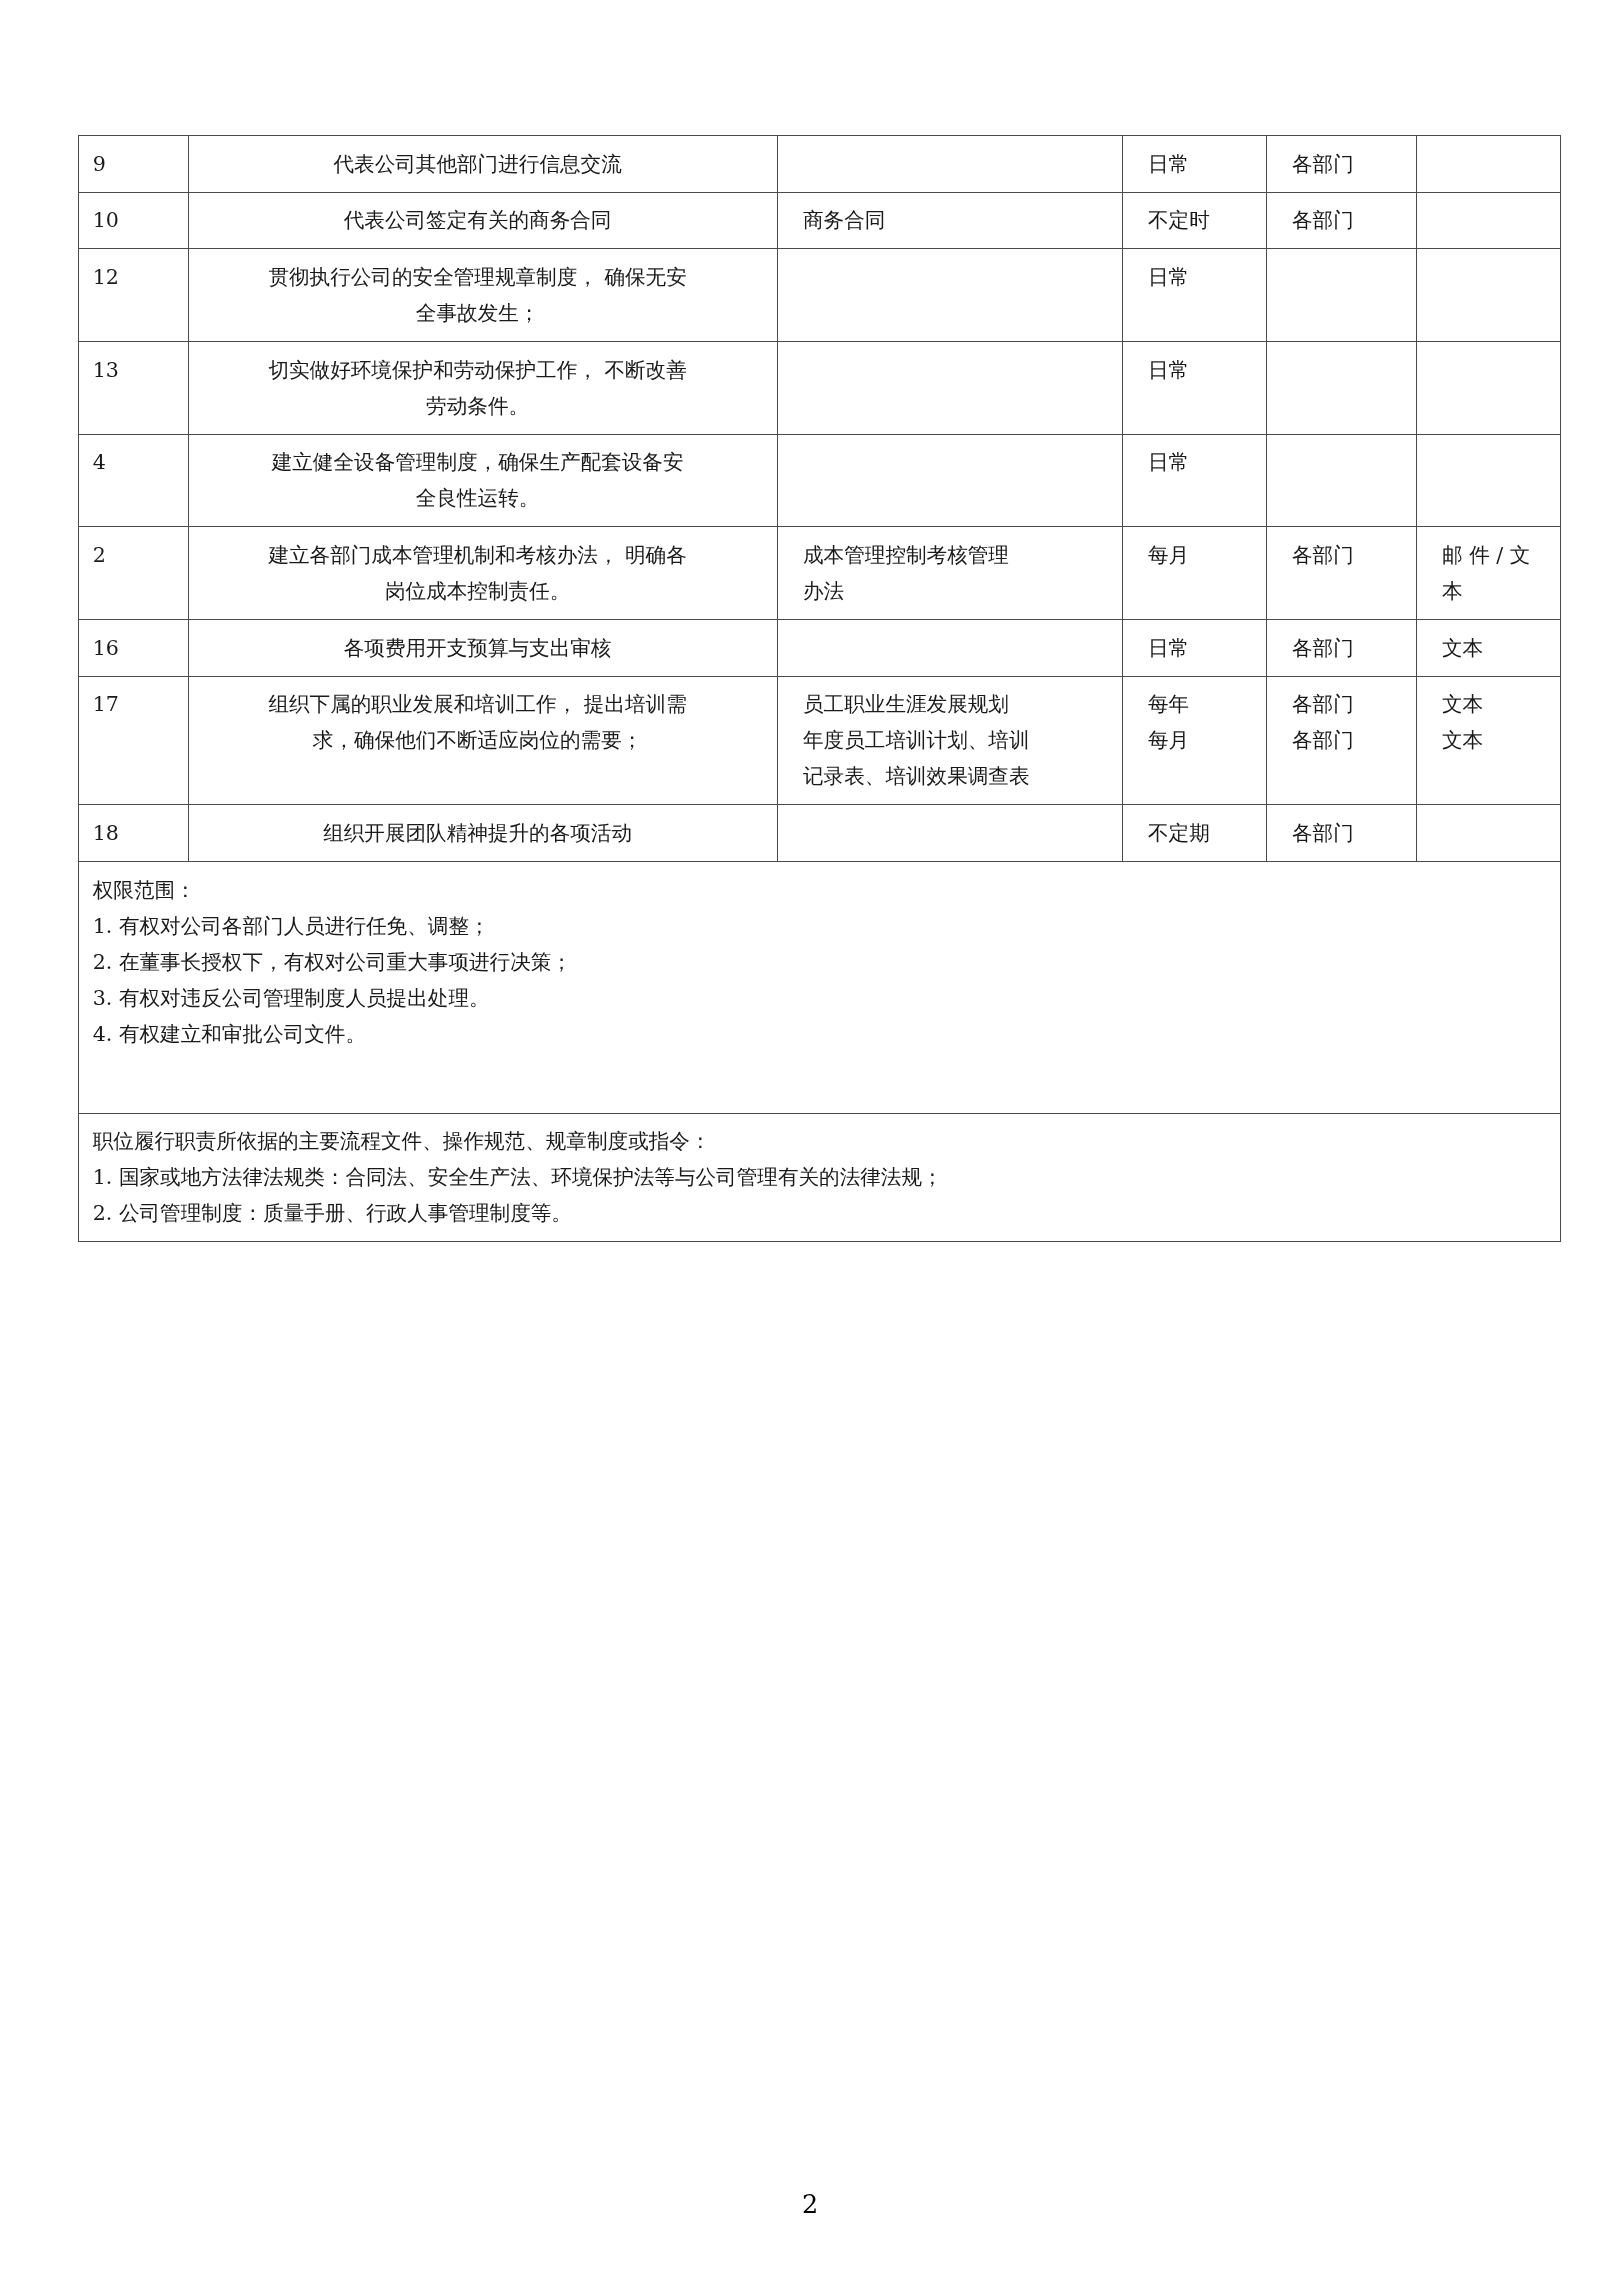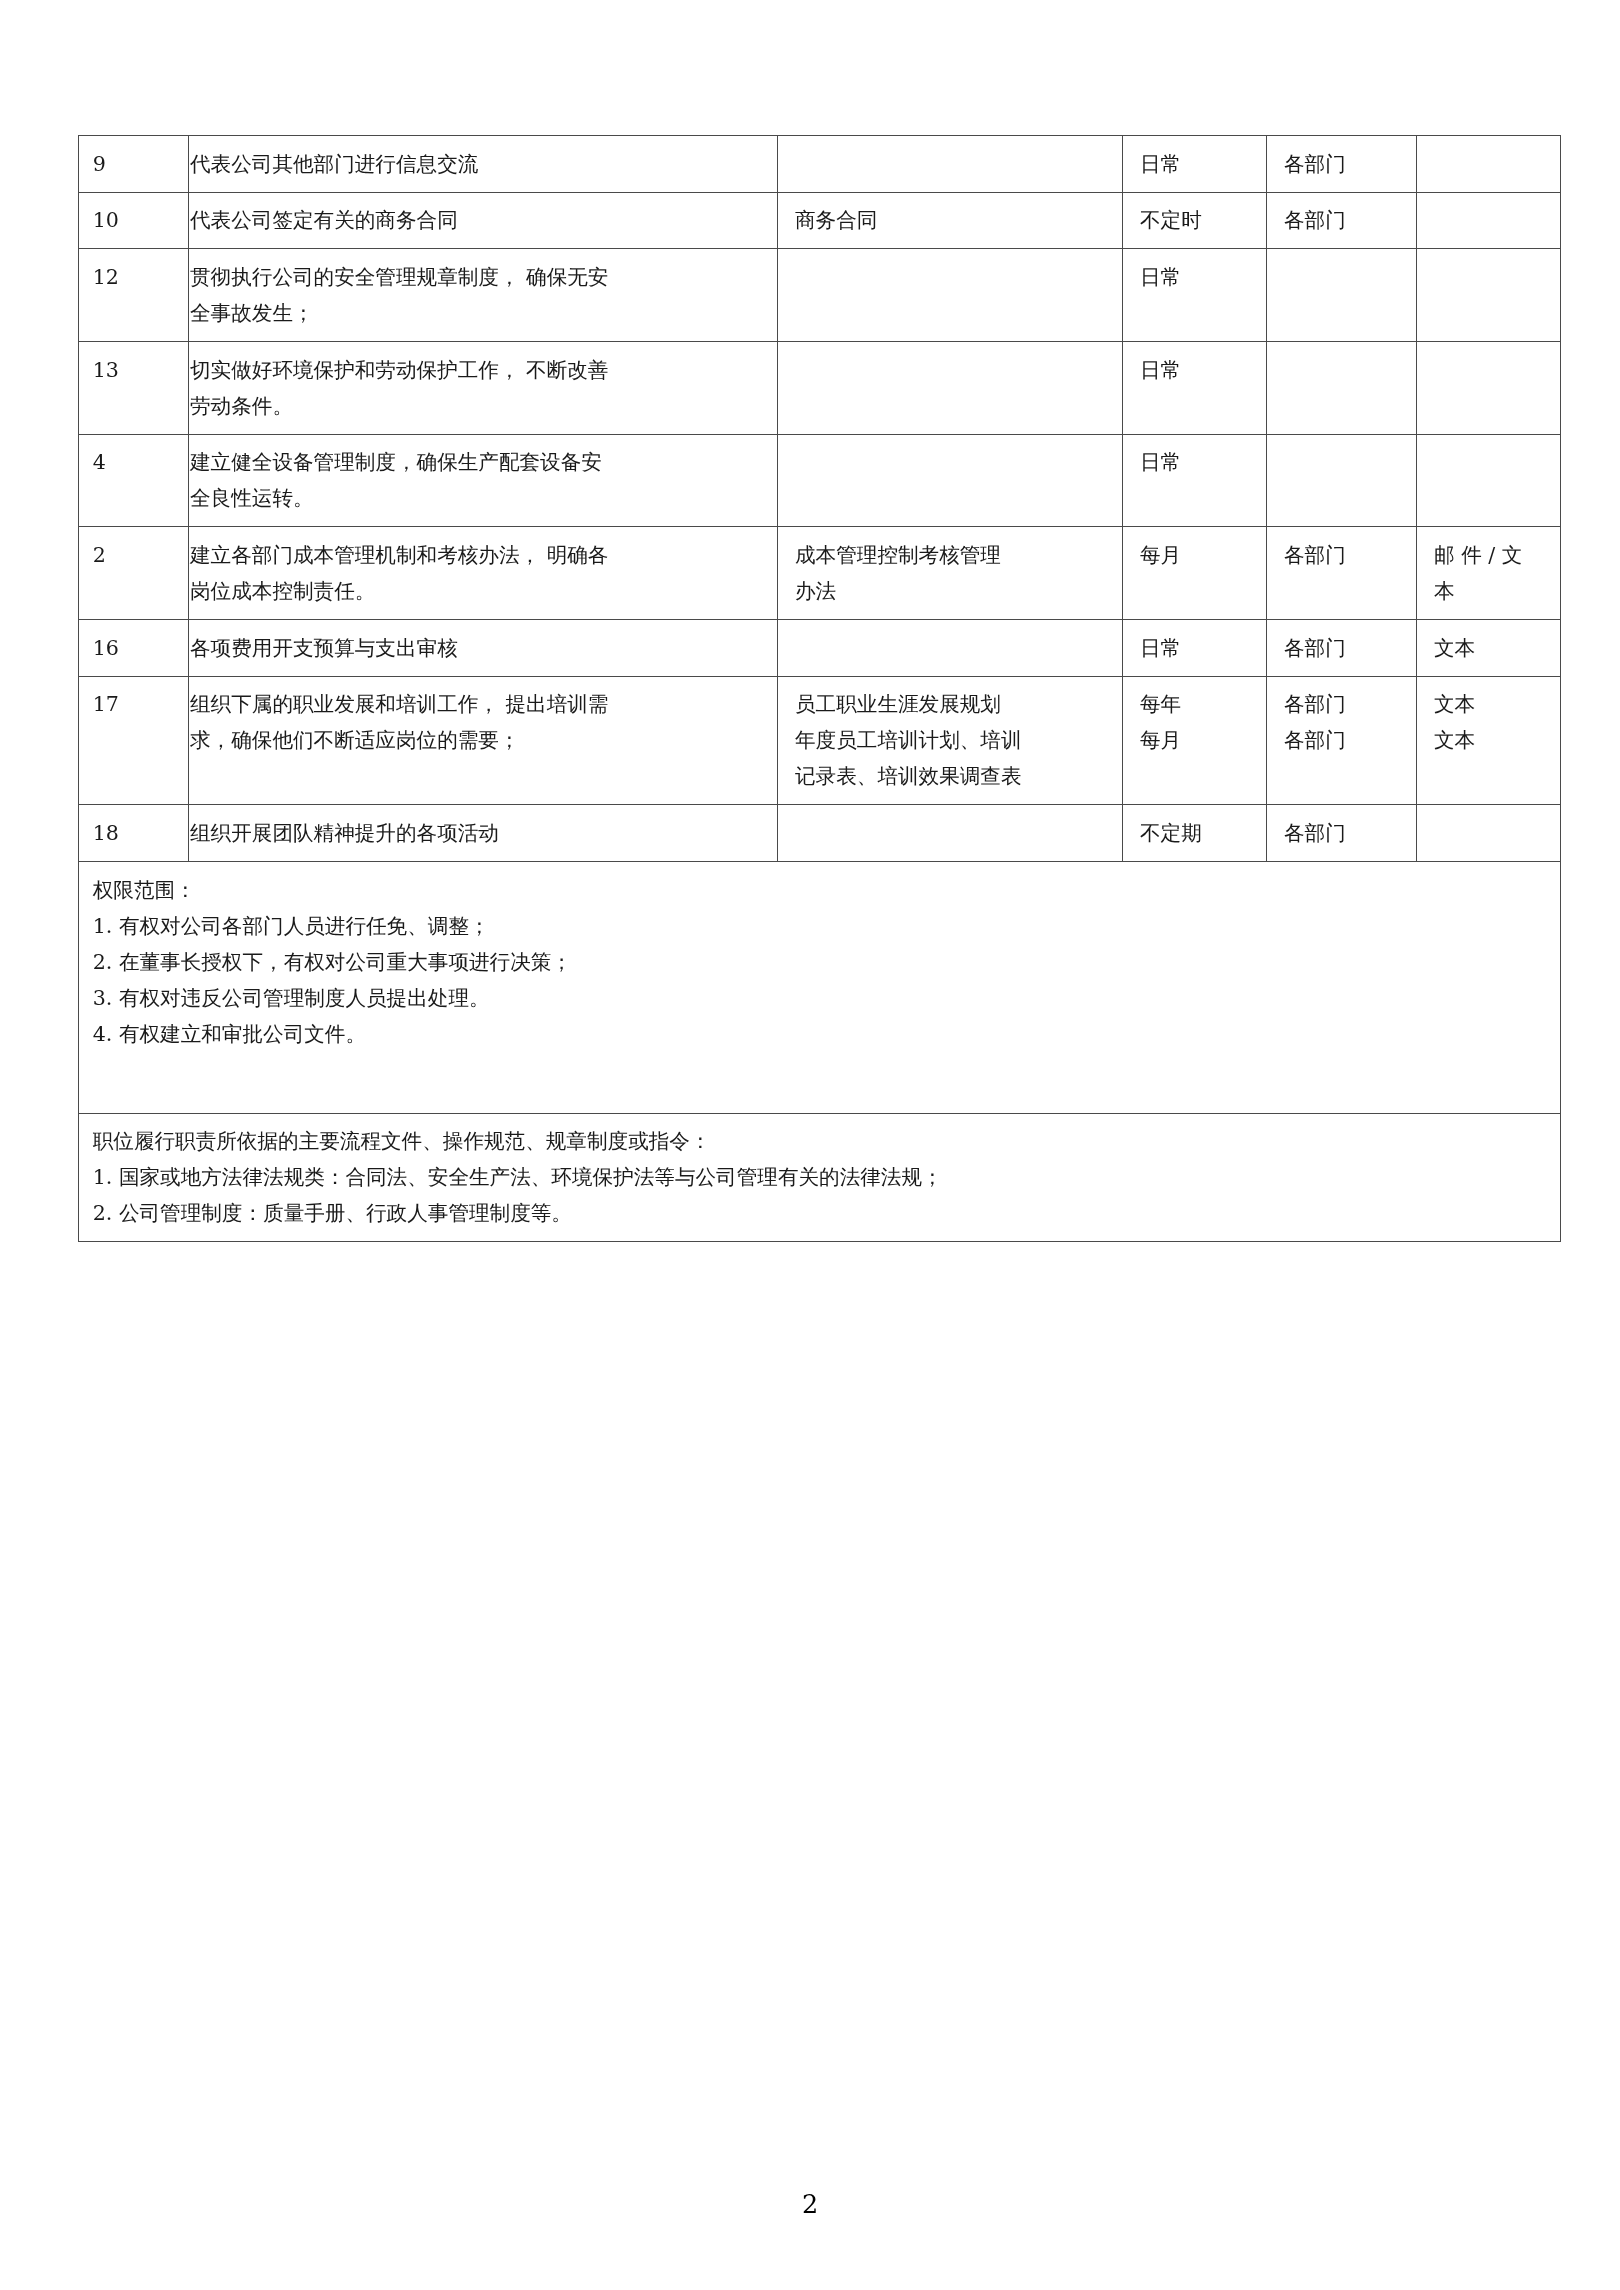--- a/index.html
+++ b/index.html
@@ -51,27 +51,28 @@
   .c-dept  { width: 150px; }
   .c-form  { width: 144px; }
 
   td.no-cell {
     font-size: 20.6px;
     padding-left: 13.7px;
   }
 
   td.duty-cell {
     padding-left: 1px;
+    text-align: center;
   }
 
   td.doc-cell,
   td.freq-cell,
   td.dept-cell,
   td.form-cell {
-    padding-left: 17px;
+    padding-left: 25px;
   }
 
   .line {
     display: block;
     white-space: pre;
   }
 
   .notes-cell {
     padding: 13.7px 15.7px 15.7px 17.6px;
     font-size: 20.6px;

